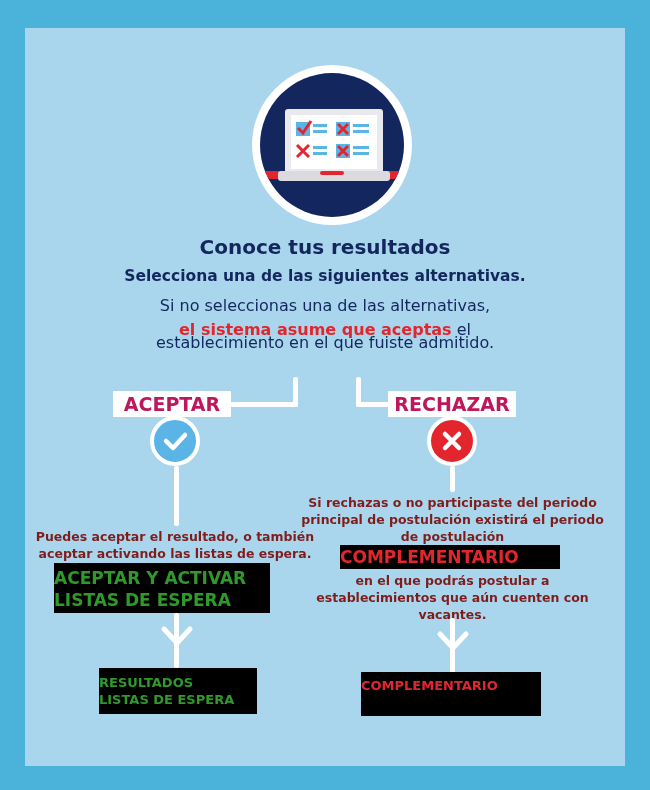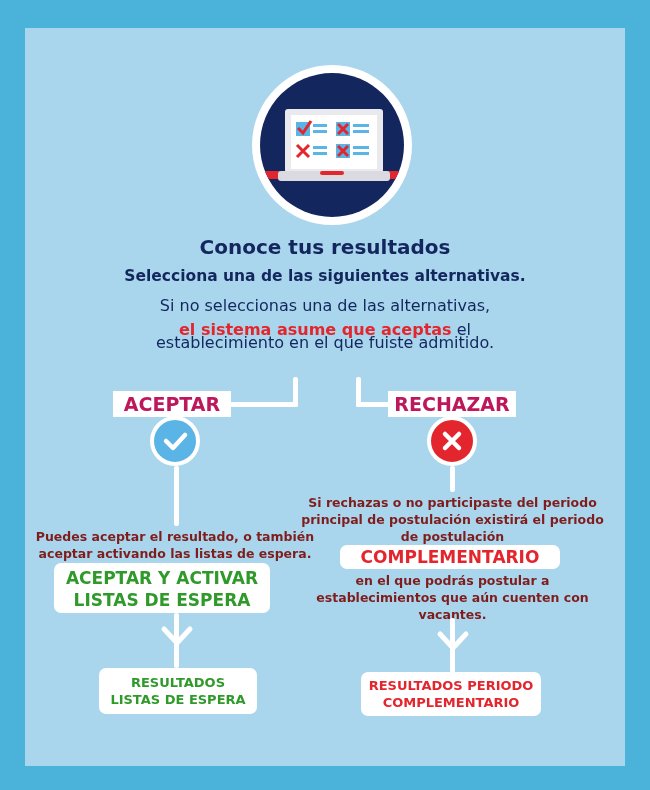--- a/index.html
+++ b/index.html
@@ -39,21 +39,21 @@
       font-weight: bold; color: #be185d; font-size: 19px;
       text-align: center; line-height: 26px;
     }
     .line { position: absolute; background: #ffffff; border-radius: 2px; }
     .circle {
       position: absolute; width: 42px; height: 42px; border-radius: 50%;
       border: 4px solid #ffffff;
     }
     .small { font-size: 12.5px; font-weight: bold; color: #7f1d1d; text-align: center; line-height: 17px; position: absolute; }
     .green { color: #2F9A2A; }
-    .box { position: absolute; background: #ffffff; text-align: center; font-weight: bold; border-radius: 7px; }
+    .box { position: absolute; background: #000000; text-align: left; font-weight: bold; }
   </style>
 </head>
 <body>
 
 <div class="panel"></div>
 
 <div class="icon-ring">
   <div class="icon-inner">
     <svg width="144" height="144" viewBox="0 0 144 144">
       <rect x="0" y="98" width="144" height="8" fill="#E3262D"></rect>
@@ -144,15 +144,14 @@
   <div>establecimientos que aún cuenten con</div>
   <div>vacantes.</div>
 </div>
 
 <div class="line" style="left:450px; top:618px; width:5px; height:55px;"></div>
 <svg class="abs" style="left:436px; top:630px;" width="34" height="24" viewBox="0 0 34 24">
   <path d="M4 4 L17 18 L30 4" stroke="#fff" stroke-width="5" fill="none" stroke-linecap="round" stroke-linejoin="round"></path>
 </svg>
 
 <div class="box" style="left:361px; top:672px; width:180px; height:44px; font-size:13px; line-height:17px; padding-top:5px; box-sizing:border-box; color:#E3262D;">
-  <div>RESULTADOS PERIODO</div>
   <div>COMPLEMENTARIO</div>
 </div>
 
 </body></html>

